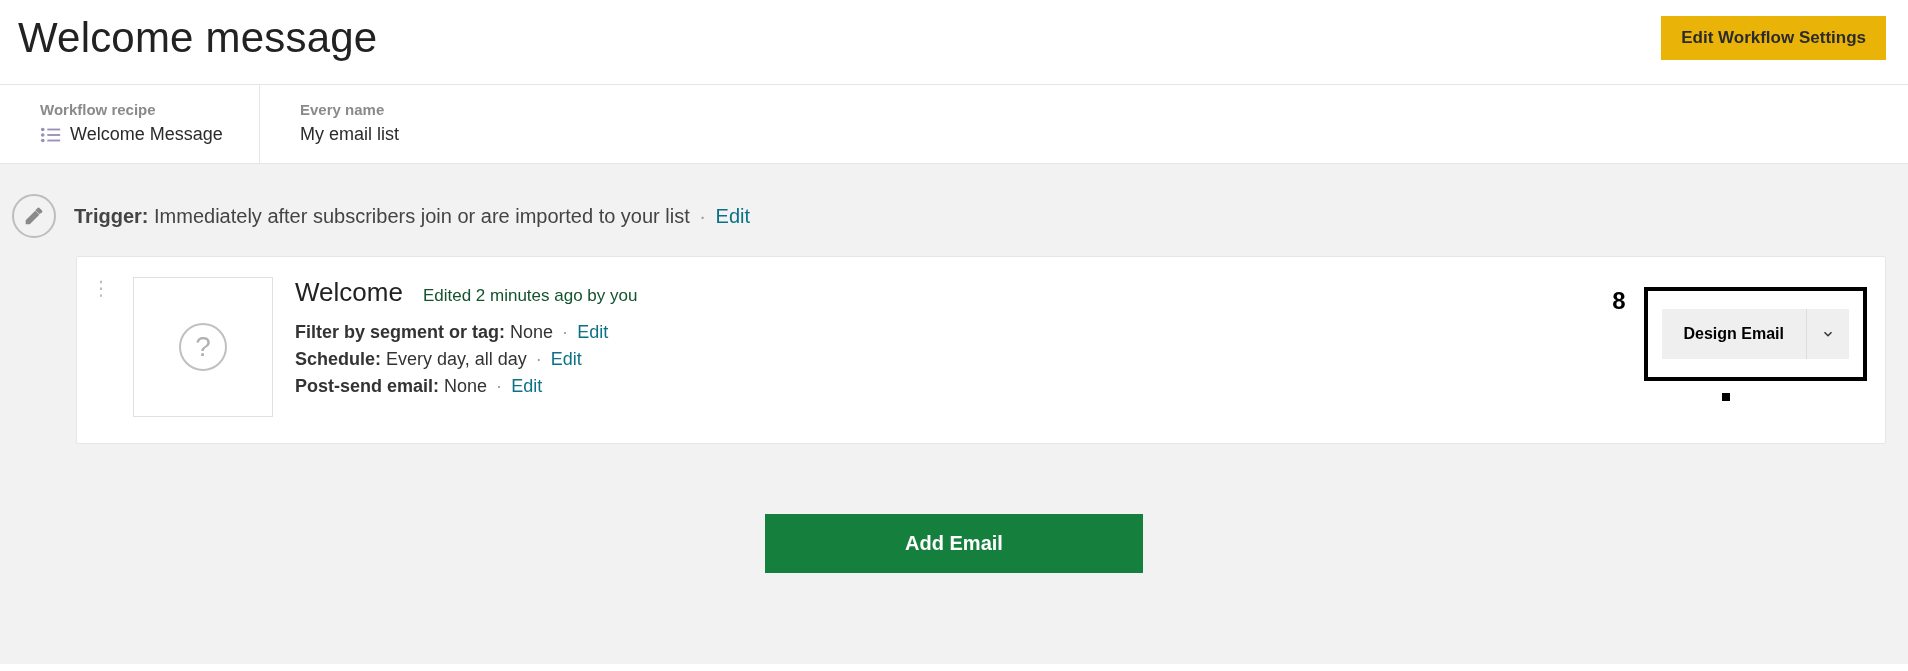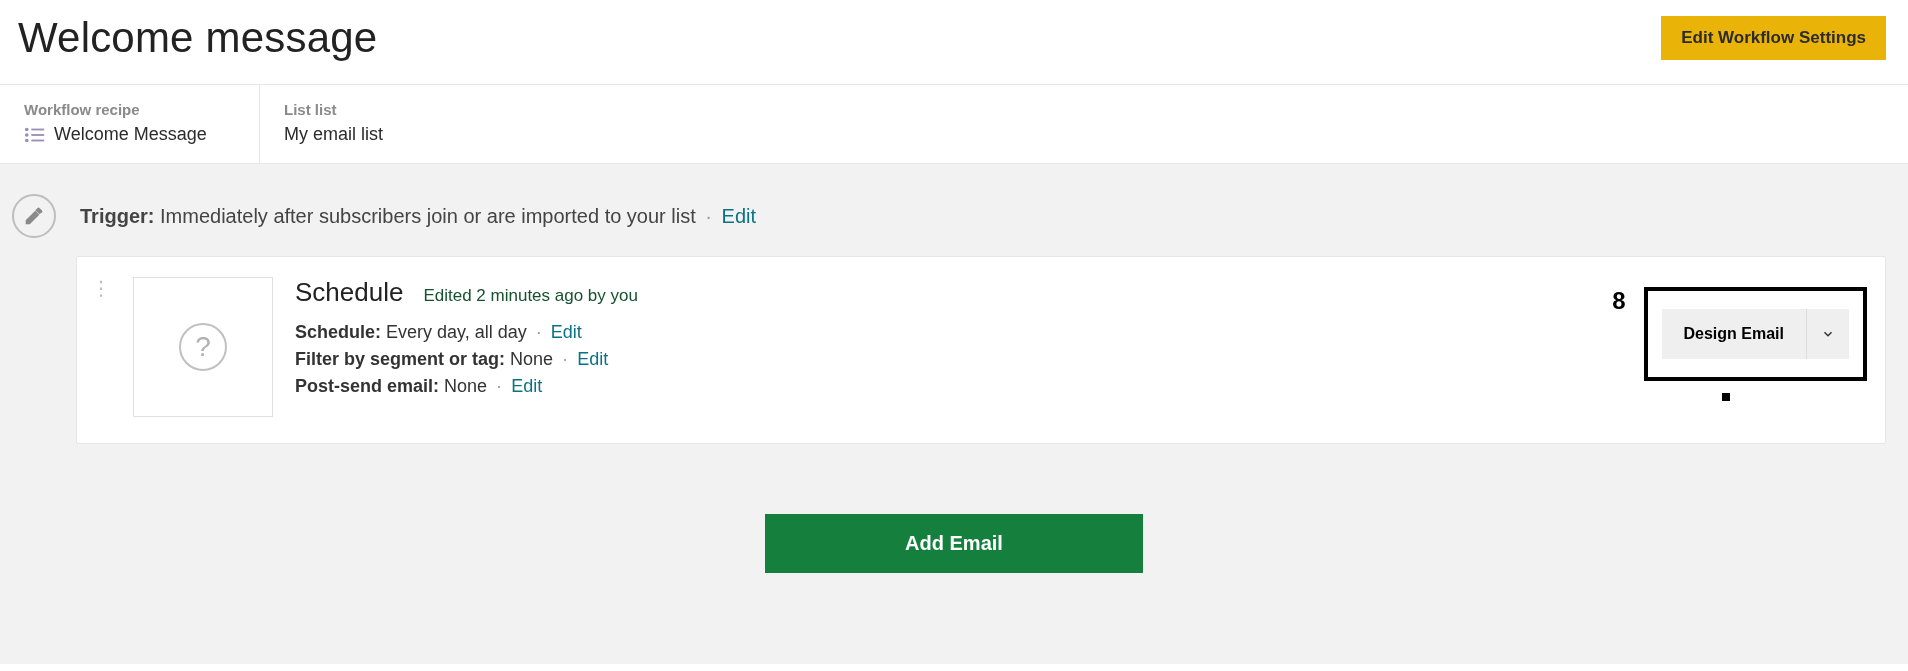--- a/index.html
+++ b/index.html
@@ -31,21 +31,21 @@
     color: #2b2b2b;
     padding: 12px 20px;
     cursor: pointer;
   }
   .meta-bar {
     display: flex;
     background: #fff;
     border-bottom: 1px solid #e6e6e6;
   }
   .meta-cell {
-    padding: 16px 24px 18px 24px;
+    padding: 16px 24px 18px 40px;
     border-right: 1px solid #e6e6e6;
     min-width: 260px;
   }
   .meta-cell:last-child { border-right: none; }
   .meta-label {
     font-size: 15px;
     color: #8a8a8a;
     font-weight: 600;
     margin-bottom: 6px;
   }
@@ -54,21 +54,21 @@
   .list-icon { width: 22px; height: 18px; flex-shrink: 0; }
 
   .canvas {
     background: #f2f2f2;
     padding: 22px 12px 60px 12px;
     min-height: 500px;
   }
   .trigger-row {
     display: flex;
     align-items: center;
-    gap: 24px;
+    gap: 18px;
     padding: 8px 0 18px 0;
   }
   .pencil-circle {
     width: 44px;
     height: 44px;
     border-radius: 50%;
     border: 2px solid #bdbdbd;
     display: flex;
     align-items: center;
     justify-content: center;
@@ -194,21 +194,21 @@
         <rect x="8" y="2" width="14" height="2" fill="#9a8fb8"></rect>
         <circle cx="3" cy="9" r="2" fill="#9a8fb8"></circle>
         <rect x="8" y="8" width="14" height="2" fill="#9a8fb8"></rect>
         <circle cx="3" cy="15" r="2" fill="#9a8fb8"></circle>
         <rect x="8" y="14" width="14" height="2" fill="#9a8fb8"></rect>
       </svg>
       <span class="meta-value">Welcome Message</span>
     </div>
   </div>
   <div class="meta-cell">
-    <div class="meta-label">List list</div>
+    <div class="meta-label">Every name</div>
     <div class="meta-value">My email list</div>
   </div>
 </div>
 
 <div class="canvas">
 
   <div class="trigger-row">
     <div class="pencil-circle">
       <svg width="20" height="20" viewBox="0 0 24 24" fill="none" stroke="#8a8a8a" stroke-width="2">
         <path d="M3 17.5V21h3.5L17 10.5l-3.5-3.5L3 17.5zM20.7 7.3a1 1 0 0 0 0-1.4l-2.6-2.6a1 1 0 0 0-1.4 0L15 5l3.5 3.5 2.2-1.2z" fill="#8a8a8a"></path>
@@ -224,34 +224,34 @@
 
   <div class="card">
     <div class="card-drag">
       <span>⋮</span>
     </div>
     <div class="thumb">
       <div class="thumb-q">?</div>
     </div>
     <div class="card-body">
       <div class="card-title-row">
-        <span class="card-title">Schedule</span>
+        <span class="card-title">Welcome</span>
         <span class="card-edited">
           <span>Edited </span><span>2 minutes ago by you</span>
         </span>
       </div>
       <div class="card-line">
+        <strong>Filter by segment or tag:</strong>
+        <span>None</span>
+        <span class="dot-sep">·</span>
+        <span class="link">Edit</span>
+      </div>
+      <div class="card-line">
         <strong>Schedule:</strong>
         <span>Every day, all day</span>
-        <span class="dot-sep">·</span>
-        <span class="link">Edit</span>
-      </div>
-      <div class="card-line">
-        <strong>Filter by segment or tag:</strong>
-        <span>None</span>
         <span class="dot-sep">·</span>
         <span class="link">Edit</span>
       </div>
       <div class="card-line">
         <strong>Post-send email:</strong>
         <span>None</span>
         <span class="dot-sep">·</span>
         <span class="link">Edit</span>
       </div>
     </div>

